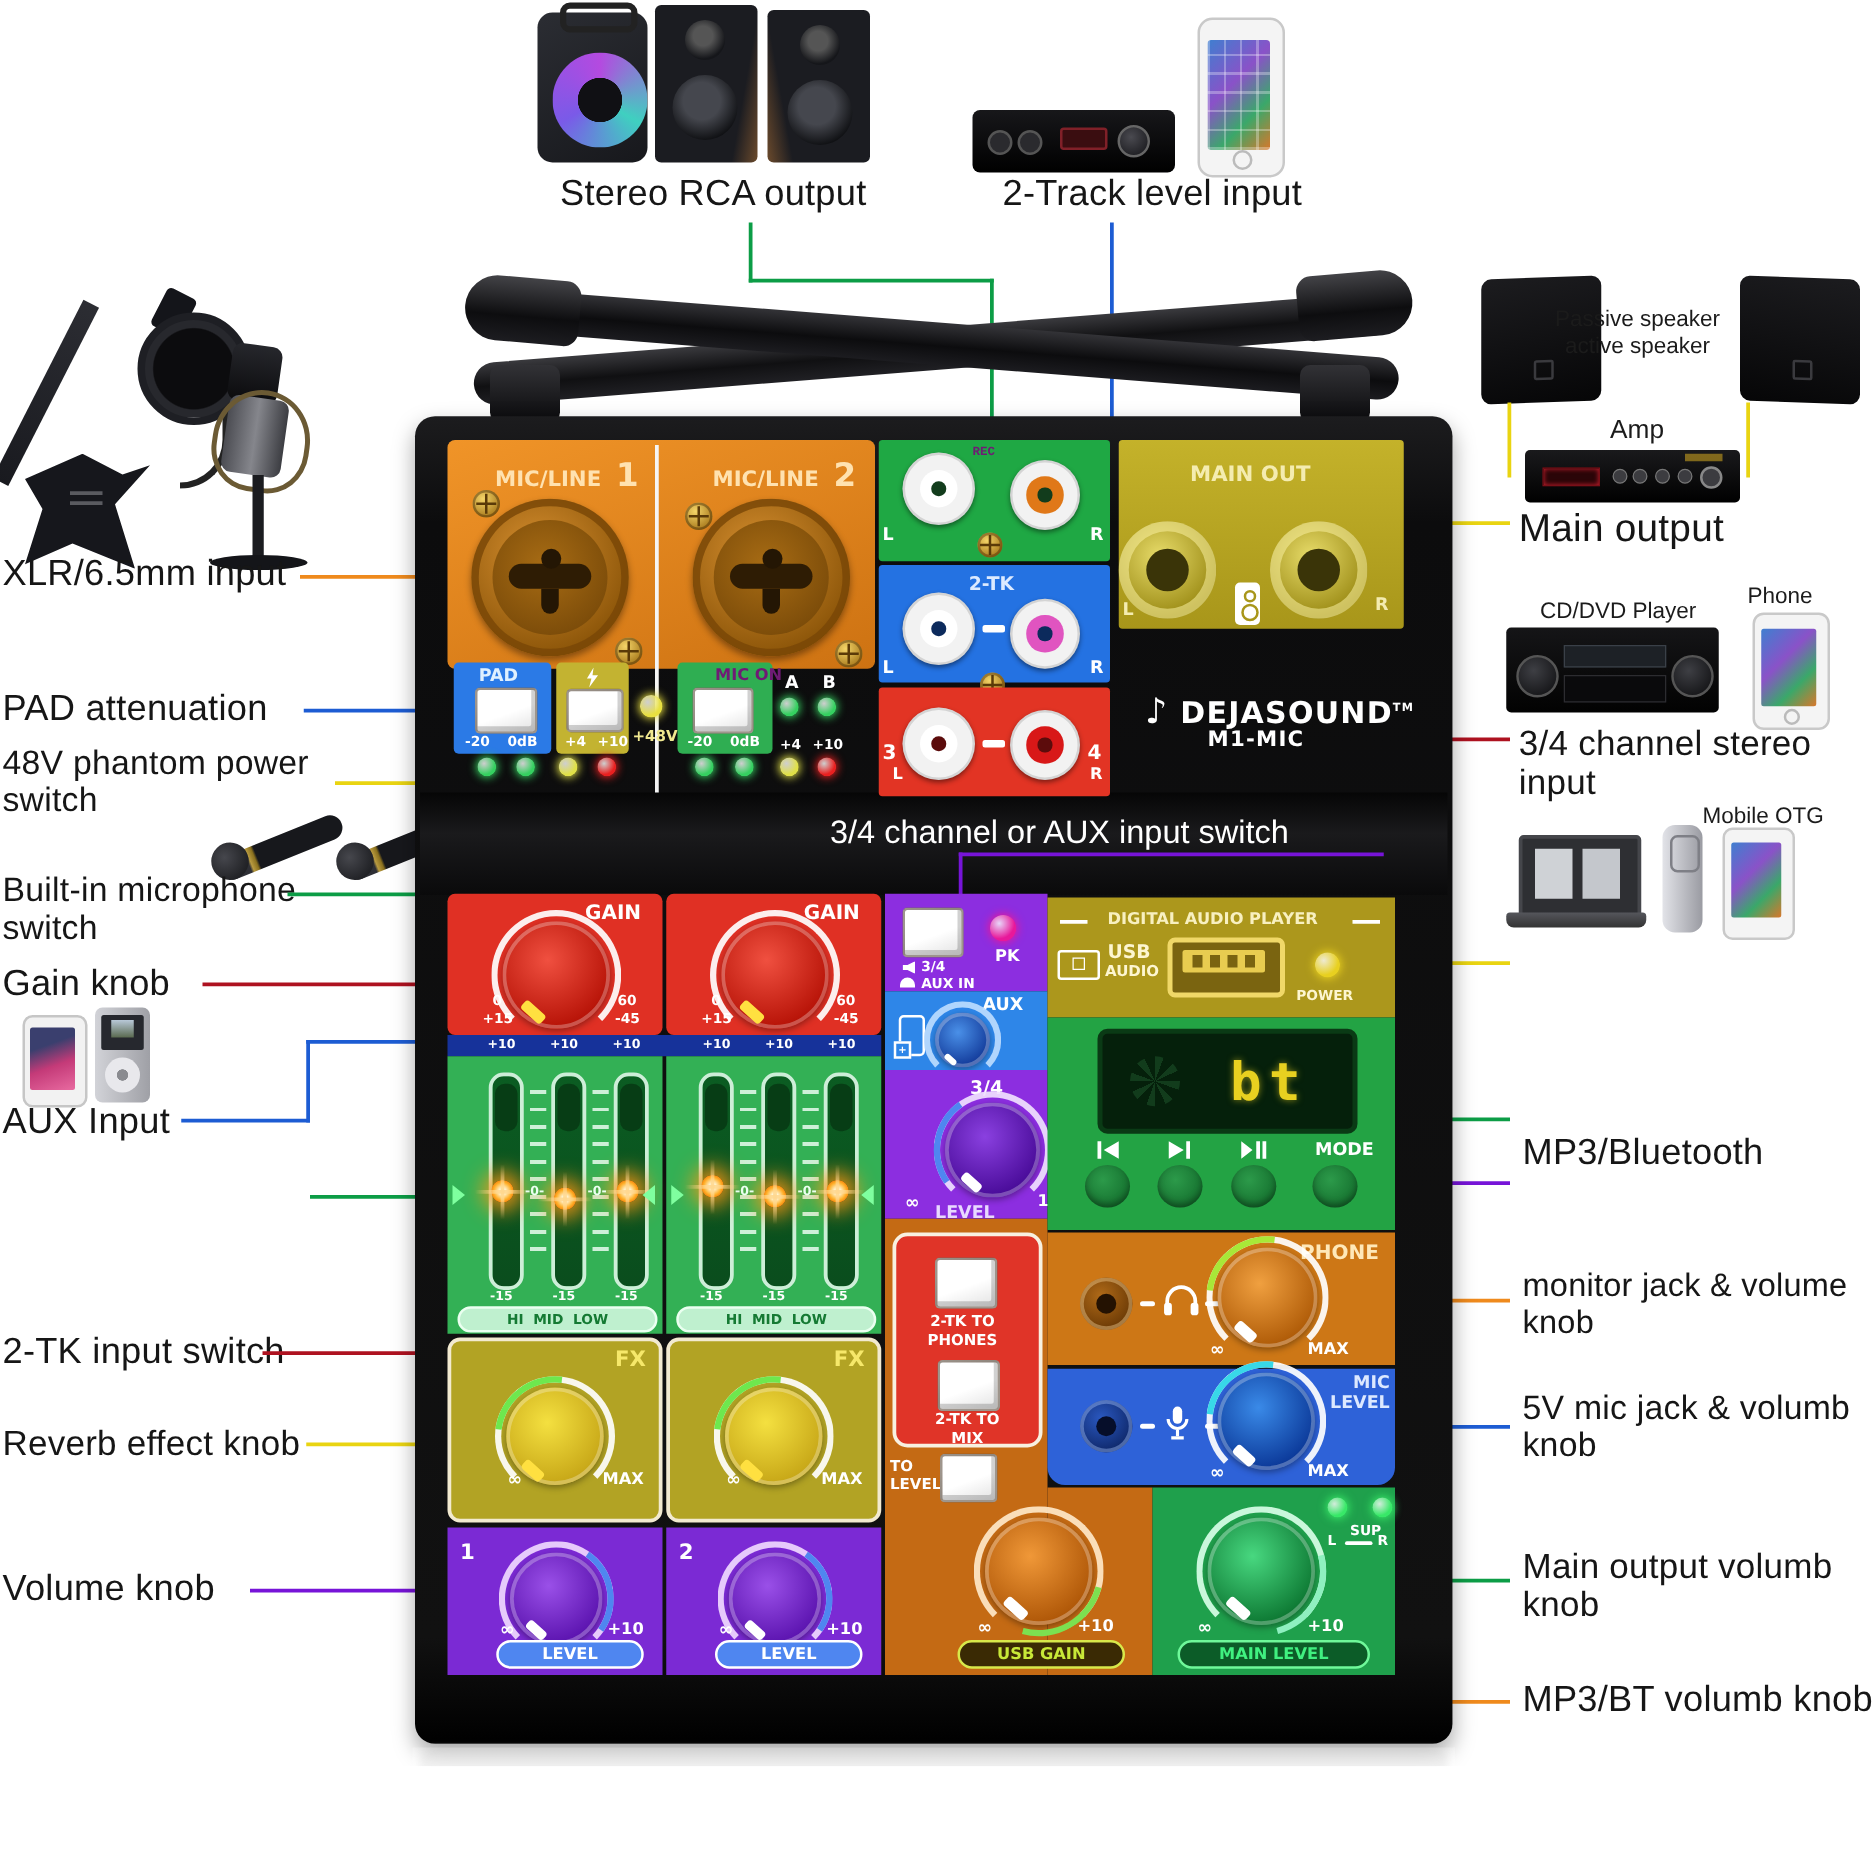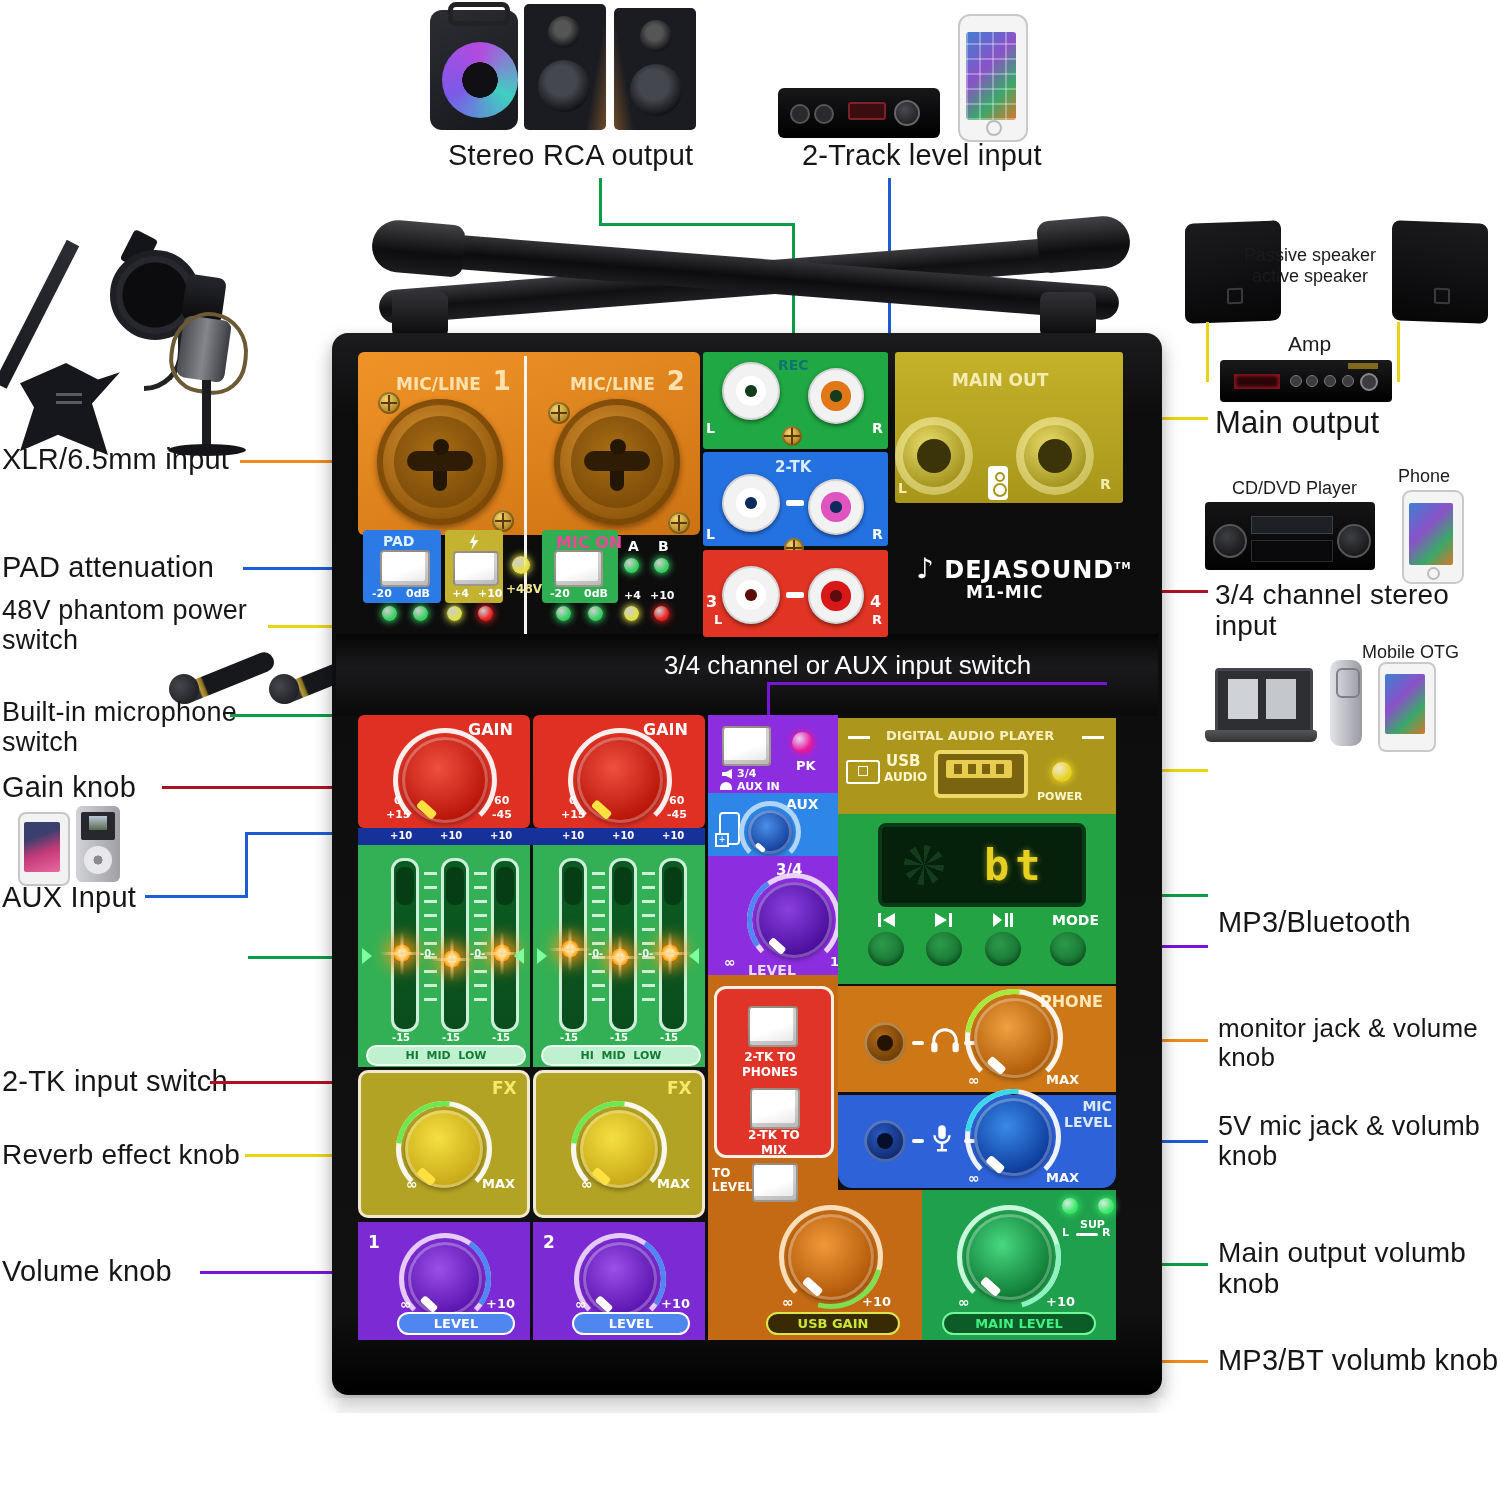--- a/index.html
+++ b/index.html
@@ -313,42 +313,42 @@
       </svg>
   </div>
   <div class="wbtn" style="left:453px;top:551px;width:42px;height:31px;"></div>
   <div class="pl" style="left:452px;top:587px;font-size:11px;">+4</div>
   <div class="pl" style="left:478px;top:587px;font-size:11px;">+10</div>
 
   <div class="led" style="left:512px;top:556px;width:18px;height:18px;--c:#e8e040;"></div>
   <div class="pl" style="left:506px;top:582px;font-size:12px;color:#f0e890;">+48V</div>
 
   <div class="sec" style="left:542px;top:530px;width:76px;height:73px;background:#2fae52;border-radius:4px;"></div>
-  <div class="pl" style="left:556px;top:533px;font-size:16px;color:#ec4899;">MIC ON</div>
+  <div class="pl" style="left:572px;top:533px;font-size:13px;color:#701a75;">MIC ON</div>
   <div class="wbtn" style="left:554px;top:550px;width:45px;height:33px;"></div>
   <div class="pl" style="left:550px;top:587px;font-size:11px;">-20</div>
   <div class="pl" style="left:584px;top:587px;font-size:11px;">0dB</div>
 
   <div class="pl" style="left:628px;top:538px;font-size:14px;">A</div>
   <div class="pl" style="left:658px;top:538px;font-size:14px;">B</div>
   <div class="led" style="left:624px;top:558px;width:15px;height:15px;--c:#35d060;"></div>
   <div class="led" style="left:654px;top:558px;width:15px;height:15px;--c:#35d060;"></div>
   <div class="pl" style="left:624px;top:589px;font-size:11px;">+4</div>
   <div class="pl" style="left:650px;top:589px;font-size:11px;">+10</div>
   <div class="led" style="left:624px;top:606px;width:15px;height:15px;--c:#e0e048;"></div>
   <div class="led" style="left:654px;top:606px;width:15px;height:15px;--c:#e82020;"></div>
   <div class="led" style="left:382px;top:606px;width:15px;height:15px;--c:#35d060;"></div>
   <div class="led" style="left:413px;top:606px;width:15px;height:15px;--c:#35d060;"></div>
   <div class="led" style="left:447px;top:606px;width:15px;height:15px;--c:#e0e048;"></div>
   <div class="led" style="left:478px;top:606px;width:15px;height:15px;--c:#e82020;"></div>
   <div class="led" style="left:556px;top:606px;width:15px;height:15px;--c:#35d060;"></div>
   <div class="led" style="left:588px;top:606px;width:15px;height:15px;--c:#35d060;"></div>
 
   <div class="sec" style="left:703px;top:352px;width:185px;height:97px;background:#1fa844;border-radius:3px;"></div>
-  <div class="pl" style="left:778px;top:357px;font-size:14px;color:#0f766e;">REC</div>
+  <div class="pl" style="left:778px;top:357px;font-size:10px;color:#701a75;font-family:Liberation Mono, monospace;">REC</div>
   <div class="rca" style="left:722px;top:362px;--s:58px;--ring:#f2f2f2;--mid:#fff;--hole:#123c1c;"></div>
   <div class="rca" style="left:808px;top:368px;--s:56px;--ring:#f2f2f2;--mid:#e07818;--hole:#123c1c;"></div>
   <div class="pl" style="left:706px;top:420px;font-size:14px;">L</div>
   <div class="pl" style="left:872px;top:420px;font-size:14px;">R</div>
   <div class="screw" style="left:782px;top:426px;width:20px;height:20px;"></div>
 
   <div class="sec" style="left:703px;top:452px;width:185px;height:94px;background:#2472e2;border-radius:3px;"></div>
   <div class="pl" style="left:775px;top:458px;font-size:15px;color:#dceaff;">2-TK</div>
   <div class="rca" style="left:722px;top:474px;--s:58px;--ring:#f2f2f2;--mid:#fff;--hole:#0c2a5c;"></div>
   <div class="rca" style="left:808px;top:479px;--s:56px;--ring:#f2f2f2;--mid:#e054c0;--hole:#0c2a5c;"></div>

